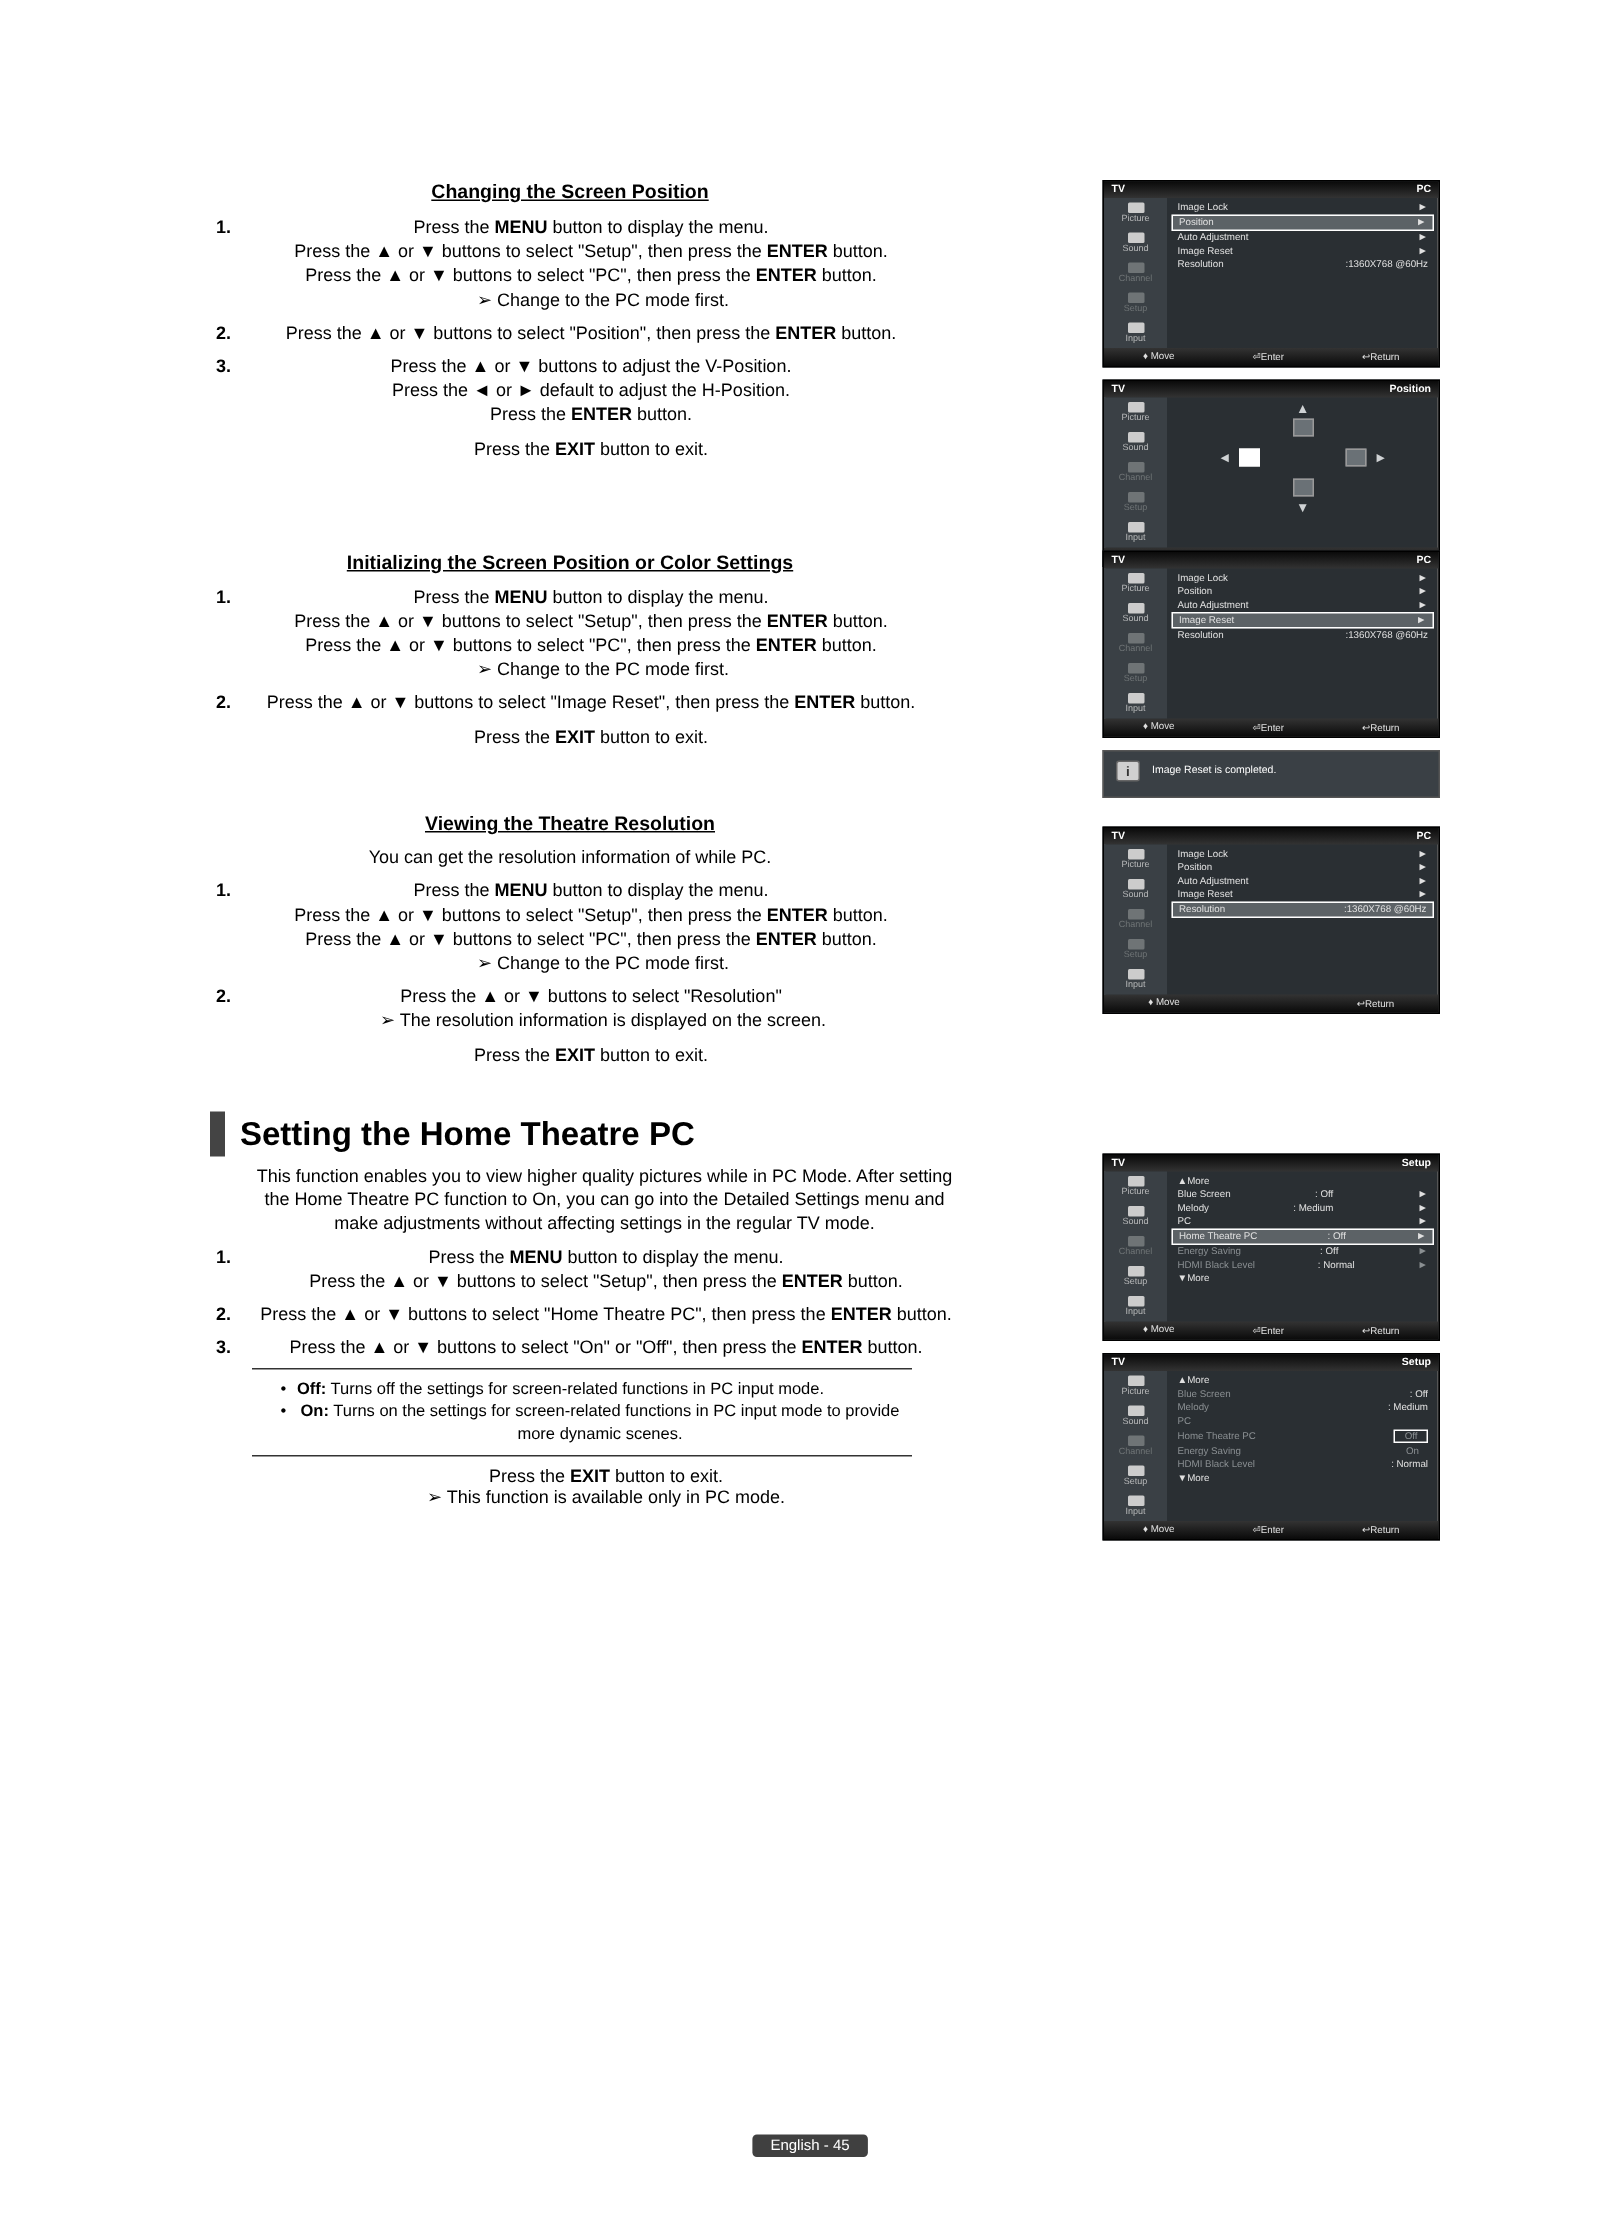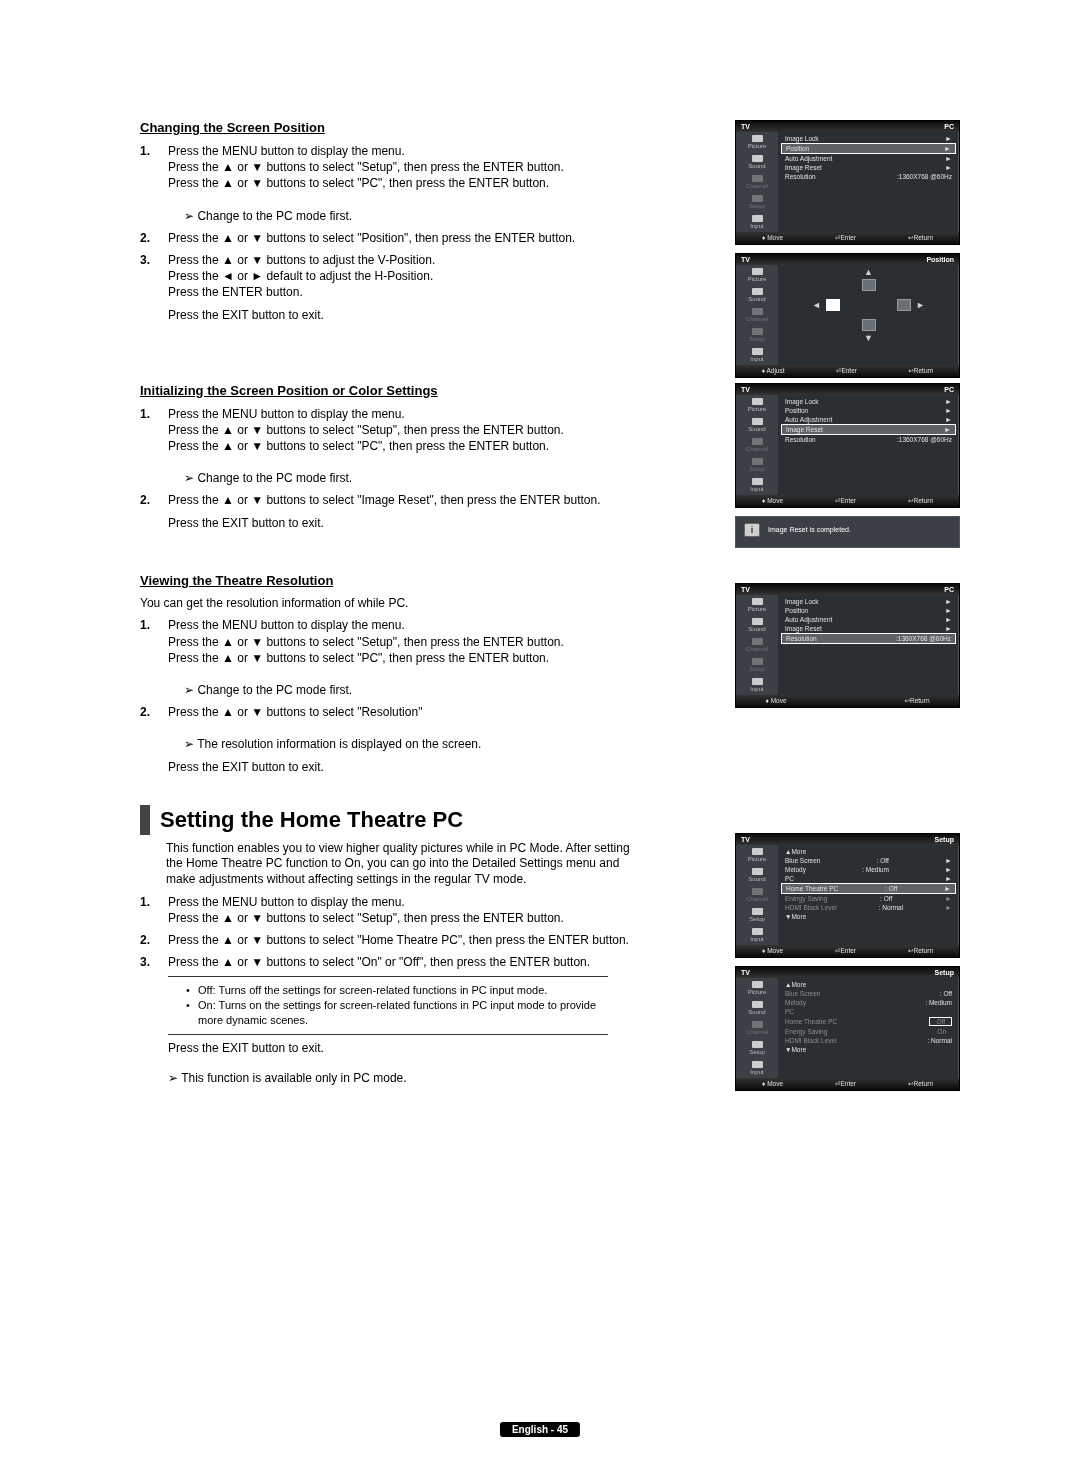--- a/index.html
+++ b/index.html
@@ -11,26 +11,26 @@
     position: relative;
     font-size: 12px;
     color: #000;
     padding: 120px 120px 40px 140px;
   }
   .section-head { font-weight: bold; text-decoration: underline; font-size: 13px; margin-bottom: 8px; }
   .intro { font-size: 12px; margin-bottom: 4px; line-height: 1.3; }
   .step { display: flex; gap: 10px; margin-top: 6px; line-height: 1.35; }
   .step-num { font-weight: bold; flex: 0 0 18px; }
   .step-body { flex: 1; }
-  .b { font-weight: normal; }
-  .note { margin-left: 16px; margin-top: 16px; }
+  .b { font-weight: bold; }
+  .note { margin-left: 16px; margin-top: 0; }
   .note::before { content: "➢ "; }
   .gap-top { margin-top: 6px; }
 
-  .leftcol { width: 480px; }
+  .leftcol { width: 480px; text-align: center; }
   .block { margin-bottom: 30px; position: relative; }
 
   
   .title-bar { display: flex; align-items: stretch; gap: 10px; margin-bottom: 6px; }
   .title-bar .stripe { width: 10px; background: #444; }
   .title-bar .txt { font-size: 22px; font-weight: bold; padding: 2px 0; }
 
   
   .bullets { border-top: 1px solid #333; border-bottom: 1px solid #333; padding: 6px 6px 6px 18px; margin-top: 6px; margin-left: 28px; width: 440px; }
   .bullets .bi { font-size: 11px; line-height: 1.35; display: flex; gap: 6px; }
@@ -57,21 +57,21 @@
   
   .pos-graphic { flex: 1; height: 80px; display: flex; align-items: center; justify-content: center; position: relative; }
   .pos-graphic .sq { width: 14px; height: 12px; border: 1px solid #999; background: #6a7176; position: absolute; }
   .pos-graphic .sq.sel { background: #fff; border: 1px solid #fff; }
   .pos-graphic .tri { color: #cfd2d4; font-size: 9px; position: absolute; }
 
   .osd-msg { width: 225px; background: #3a4045; color: #fff; font-size: 7px; padding: 6px 6px 10px 8px; border: 1px solid #555; display: flex; align-items: center; gap: 8px; }
   .osd-msg .ig { width: 16px; height: 14px; background: #d0d0d0; border: 1px solid #666; display: flex; align-items: center; justify-content: center; color:#333; font-weight: bold; font-size: 9px; border-radius: 2px; }
 
   .page-foot { position: absolute; bottom: 40px; left: 50%; transform: translateX(-50%); }
-  .page-pill { background: #000000; color: #fff; padding: 2px 12px; border-radius: 3px; font-size: 10px; font-weight: bold; }
+  .page-pill { background: #404040; color: #fff; padding: 2px 12px; border-radius: 3px; font-size: 10px; font-weight: normal; }
 </style>
 </head>
 <body>
 
 <div class="block">
   <div class="leftcol">
     <div class="section-head">Changing the Screen Position</div>
     <div class="step">
       <div class="step-num">1.</div>
       <div class="step-body">

